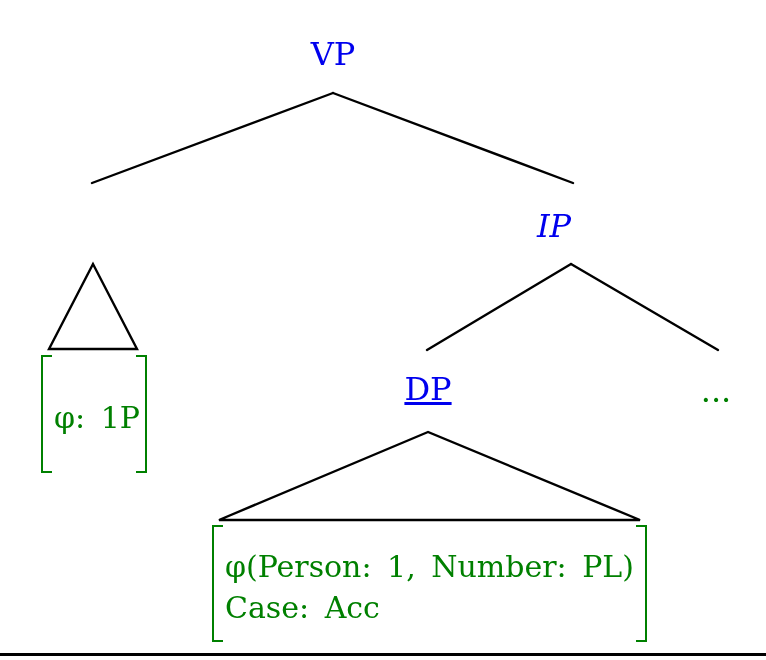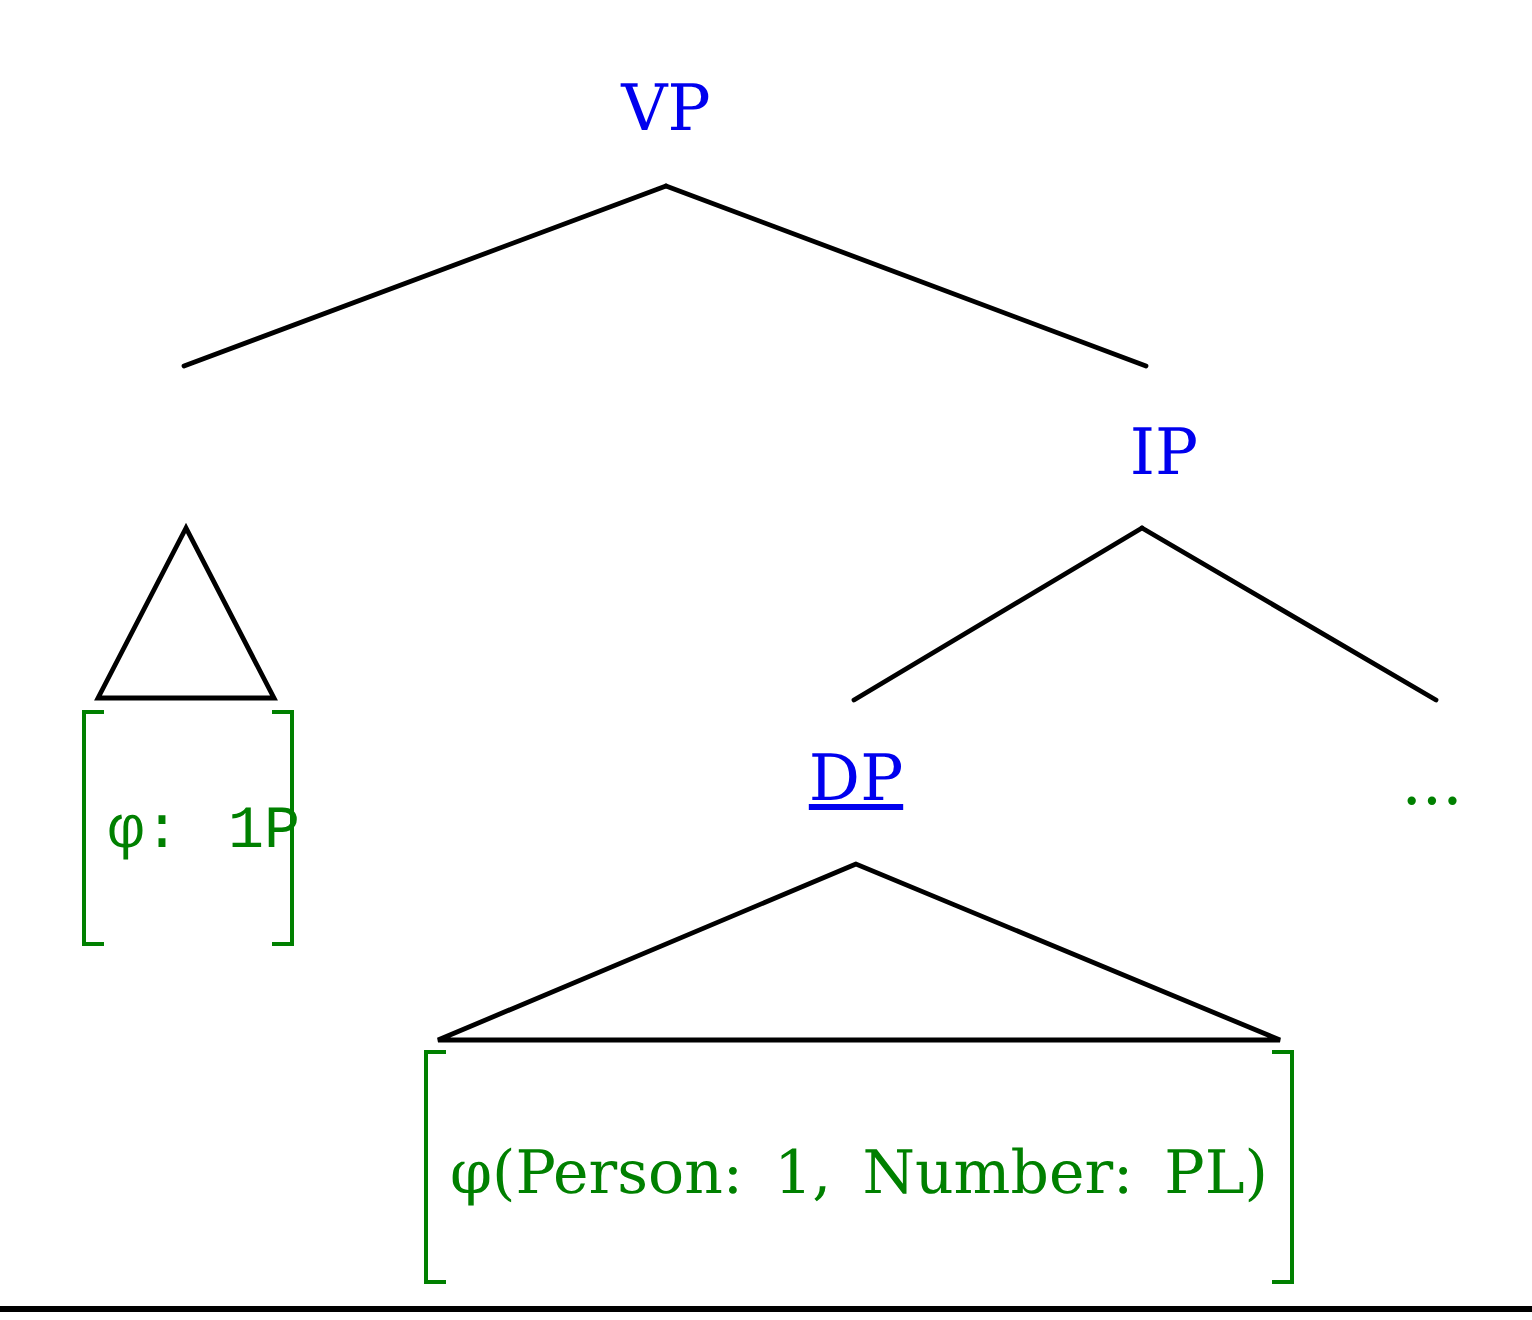--- a/index.html
+++ b/index.html
@@ -76,35 +76,36 @@
   <svg class="edges" viewBox="0 0 766 660" aria-hidden="true">
     <line x1="333" y1="93" x2="92" y2="183"></line>
     <line x1="333" y1="93" x2="573" y2="183"></line>
     <line x1="571" y1="264" x2="427" y2="350"></line>
     <line x1="571" y1="264" x2="718" y2="350"></line>
     <polygon points="93,264 49,349 137,349"></polygon>
     <polygon points="428,432 219,520 640,520"></polygon>
   </svg>
 
   <div class="node" style="left:333px; top:38px;">VP</div>
-  <div class="node" style="left:582px; top:210px;">IP</div>
+  <div class="node" style="left:554px; top:210px;font-style:italic;">IP</div>
   <div class="node" style="left:428px; top:373px;text-decoration:underline;">DP</div>
   <div class="node ellipsis" style="left:716px; top:375px;">...</div>
 
-  <div class="fbox" style="left:41px; top:355px; width:106px; height:118px;font-family:Liberation Mono, monospace;">
+  <div class="fbox" style="left:41px; top:355px; width:106px; height:118px;">
     <div class="bracket left"></div>
     <div class="bracket right"></div>
     <div class="ftext">
       <div>φ: 1P</div>
     </div>
   </div>
 
   <div class="fbox" style="left:212px; top:525px; width:435px; height:117px;">
     <div class="bracket left"></div>
     <div class="bracket right"></div>
     <div class="ftext">
       <div>φ(Person: 1, Number: PL)</div>
+      <div>Case: Acc</div>
     </div>
   </div>
 
   <div class="bottom-rule"></div>
 
 </div>
 
 </body></html>

